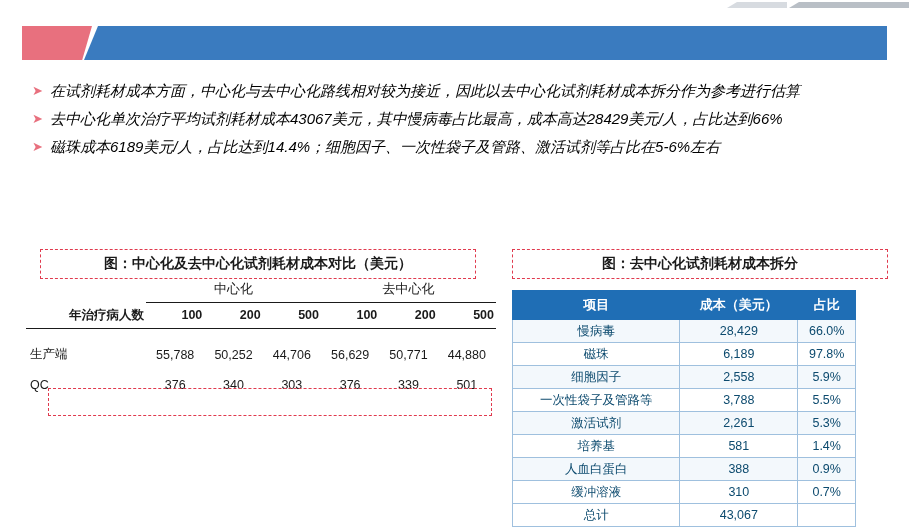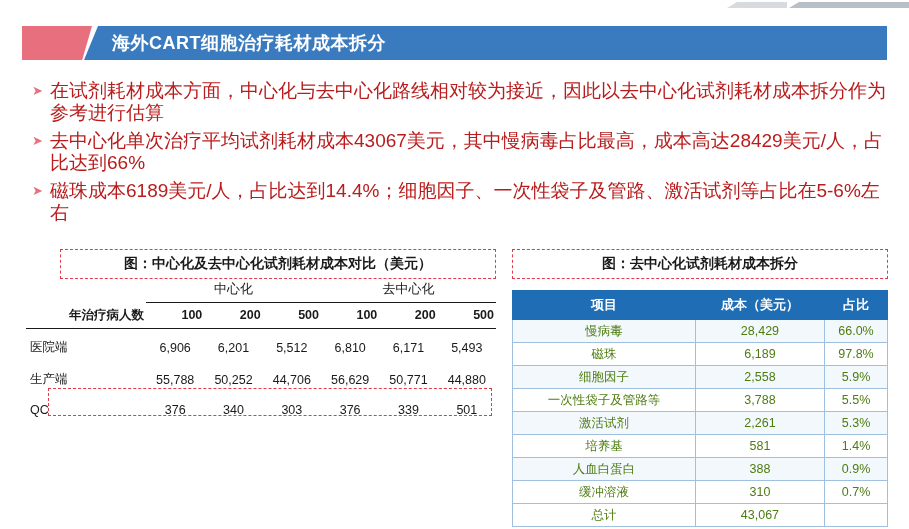--- a/index.html
+++ b/index.html
@@ -52,30 +52,30 @@
   }
   .bullet-row {
     display: flex; align-items: flex-start;
     margin-bottom: 6px;
   }
   .bullet-mark {
     flex: 0 0 22px;
     color: #e8707e; font-size: 13px; line-height: 22px; padding-left: 4px;
   }
   .bullet-text {
-    font-size: 19px; line-height: 22px; color: #b91c1c;
+    font-size: 15px; line-height: 22px; color: #000000; font-style: italic;
   }
   
   .caption {
     position: absolute; height: 30px;
     border: 1.6px dashed #e03a4e;
     display: flex; align-items: center; justify-content: center;
     font-size: 14px; font-weight: bold; color: #1a1a1a;
   }
-  #caption-left { left: 60px; top: 249px; width: 436px; }
+  #caption-left { left: 40px; top: 249px; width: 436px; }
   #caption-right { left: 512px; top: 249px; width: 376px; }
 
   
   .tbl-left {
     position: absolute; left: 26px; top: 276px; width: 470px;
     font-size: 12.5px;
   }
   .tbl-left table { border-collapse: collapse; width: 100%; }
   .tbl-left td, .tbl-left th {
     padding: 4px 2px; text-align: center; font-weight: normal;
@@ -89,51 +89,50 @@
   }
   .tbl-left .bold { font-weight: bold; text-align: right; }
   .tbl-left .hdr-rule { border-bottom: 1.2px solid #1a1a1a; }
   .tbl-left tr.spacer td { height: 7px; padding: 0; }
   .tbl-left .highlight-box {
     position: absolute; left: 22px; top: 112px; width: 444px; height: 28px;
     border: 1.6px dashed #e03a4e; pointer-events: none;
   }
   
   .tbl-right {
-    position: absolute; left: 512px; top: 290px; width: 376px;
+    position: absolute; left: 512px; top: 290px; width: 344px;
     font-size: 12.5px;
     border-radius: 22px;
   }
   .tbl-right table { border-collapse: collapse; width: 100%; }
   .tbl-right th {
     background: #1f6eb5; color: #ffffff; font-size: 13px; font-weight: bold;
     padding: 5px 2px; text-align: center;
     border: 1px solid #1f6eb5;
   }
   .tbl-right td {
     padding: 2.5px 2px; text-align: center;
-    border: 1px solid #9fc0de; color: #4d7c0f;
+    border: 1px solid #9fc0de; color: #0c4a6e;
   }
   .tbl-right td.item { text-align: center; }
   .tbl-right tr:nth-child(odd) td { background: #ffffff; }
   .tbl-right tr:nth-child(even) td { background: #f3f8fc; }
   .tbl-right tr.total td { background: #ffffff; }
 </style>
 </head>
 <body>
 
 <div class="top-stripe">
   <div class="seg-a"></div>
   <div class="seg-b"></div>
 </div>
 
 <div class="title-band">
   <div class="pink"></div>
   <div class="blue"></div>
-  <div class="title-text">海外CART细胞治疗耗材成本拆分</div>
 </div>
 
 <div class="bullets">
   <div class="bullet-row">
     <span class="bullet-mark">➤</span>
     <span class="bullet-text">在试剂耗材成本方面，中心化与去中心化路线相对较为接近，因此以去中心化试剂耗材成本拆分作为参考进行估算</span>
   </div>
   <div class="bullet-row">
     <span class="bullet-mark">➤</span>
     <span class="bullet-text">去中心化单次治疗平均试剂耗材成本43067美元，其中慢病毒占比最高，成本高达28429美元/人，占比达到66%</span>
@@ -160,29 +159,20 @@
       <td class="bold">100</td>
       <td class="bold">200</td>
       <td class="bold">500</td>
       <td class="bold">100</td>
       <td class="bold">200</td>
       <td class="bold">500</td>
     </tr>
     <tr class="spacer">
           <td colspan="7"></td>
         </tr>
-    <tr>
-      <td class="rowlabel">医院端</td>
-      <td>6,906</td>
-      <td>6,201</td>
-      <td>5,512</td>
-      <td>6,810</td>
-      <td>6,171</td>
-      <td>5,493</td>
-    </tr>
     <tr class="spacer">
           <td colspan="7"></td>
         </tr>
     <tr>
       <td class="rowlabel">生产端</td>
       <td>55,788</td>
       <td>50,252</td>
       <td>44,706</td>
       <td>56,629</td>
       <td>50,771</td>

